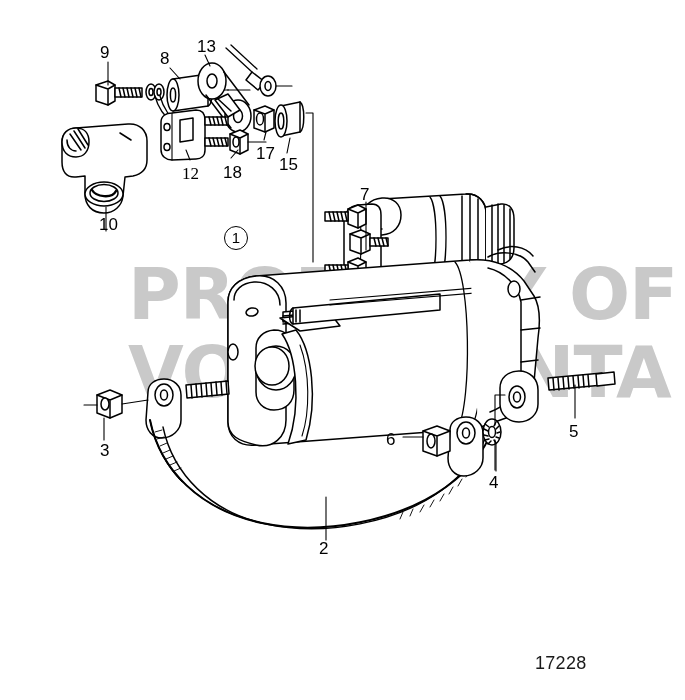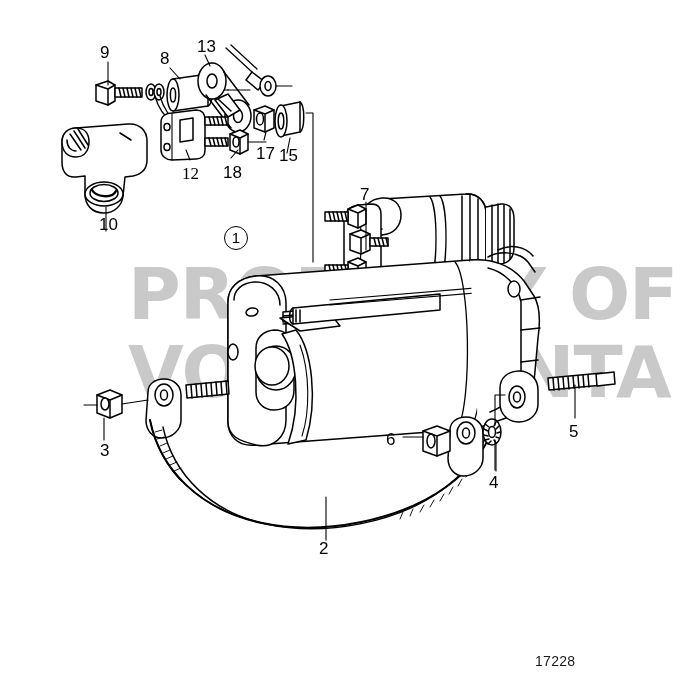--- a/index.html
+++ b/index.html
@@ -39,21 +39,21 @@
     box-sizing:border-box;
     text-align:center;
     line-height:21px;
     font-size:15px;
     font-family:"Liberation Sans", sans-serif;
     color:#000;
   }
   #docnum{
     position:absolute;
     left:535px;top:653px;
-    font-size:14px;
+    font-size:18px;
     color:#1a1a1a;
     font-family:"Liberation Sans", sans-serif;
     letter-spacing:0.3px;
   }
 </style>
 </head>
 <body>
 
 <div id="stage">
 
@@ -332,21 +332,21 @@
 
     </g>
   </svg>
 
   <div class="callout" style="left:100px;top:43px;">9</div>
   <div class="callout" style="left:160px;top:49px;">8</div>
   <div class="callout" style="left:197px;top:37px;">13</div>
   <div class="callout" style="left:182px;top:164px;font-family:Liberation Serif, serif;">12</div>
   <div class="callout" style="left:223px;top:163px;">18</div>
   <div class="callout" style="left:256px;top:144px;">17</div>
-  <div class="callout" style="left:279px;top:146px;">15</div>
+  <div class="callout" style="left:279px;top:155px;">15</div>
   <div class="callout" style="left:99px;top:215px;">10</div>
   <div class="callout" style="left:360px;top:185px;">7</div>
   <div class="callout" style="left:100px;top:441px;">3</div>
   <div class="callout" style="left:386px;top:430px;">6</div>
   <div class="callout" style="left:489px;top:473px;">4</div>
   <div class="callout" style="left:569px;top:422px;">5</div>
   <div class="callout" style="left:319px;top:539px;">2</div>
 
   <div class="circled" style="left:224px;top:226px;">1</div>
 

